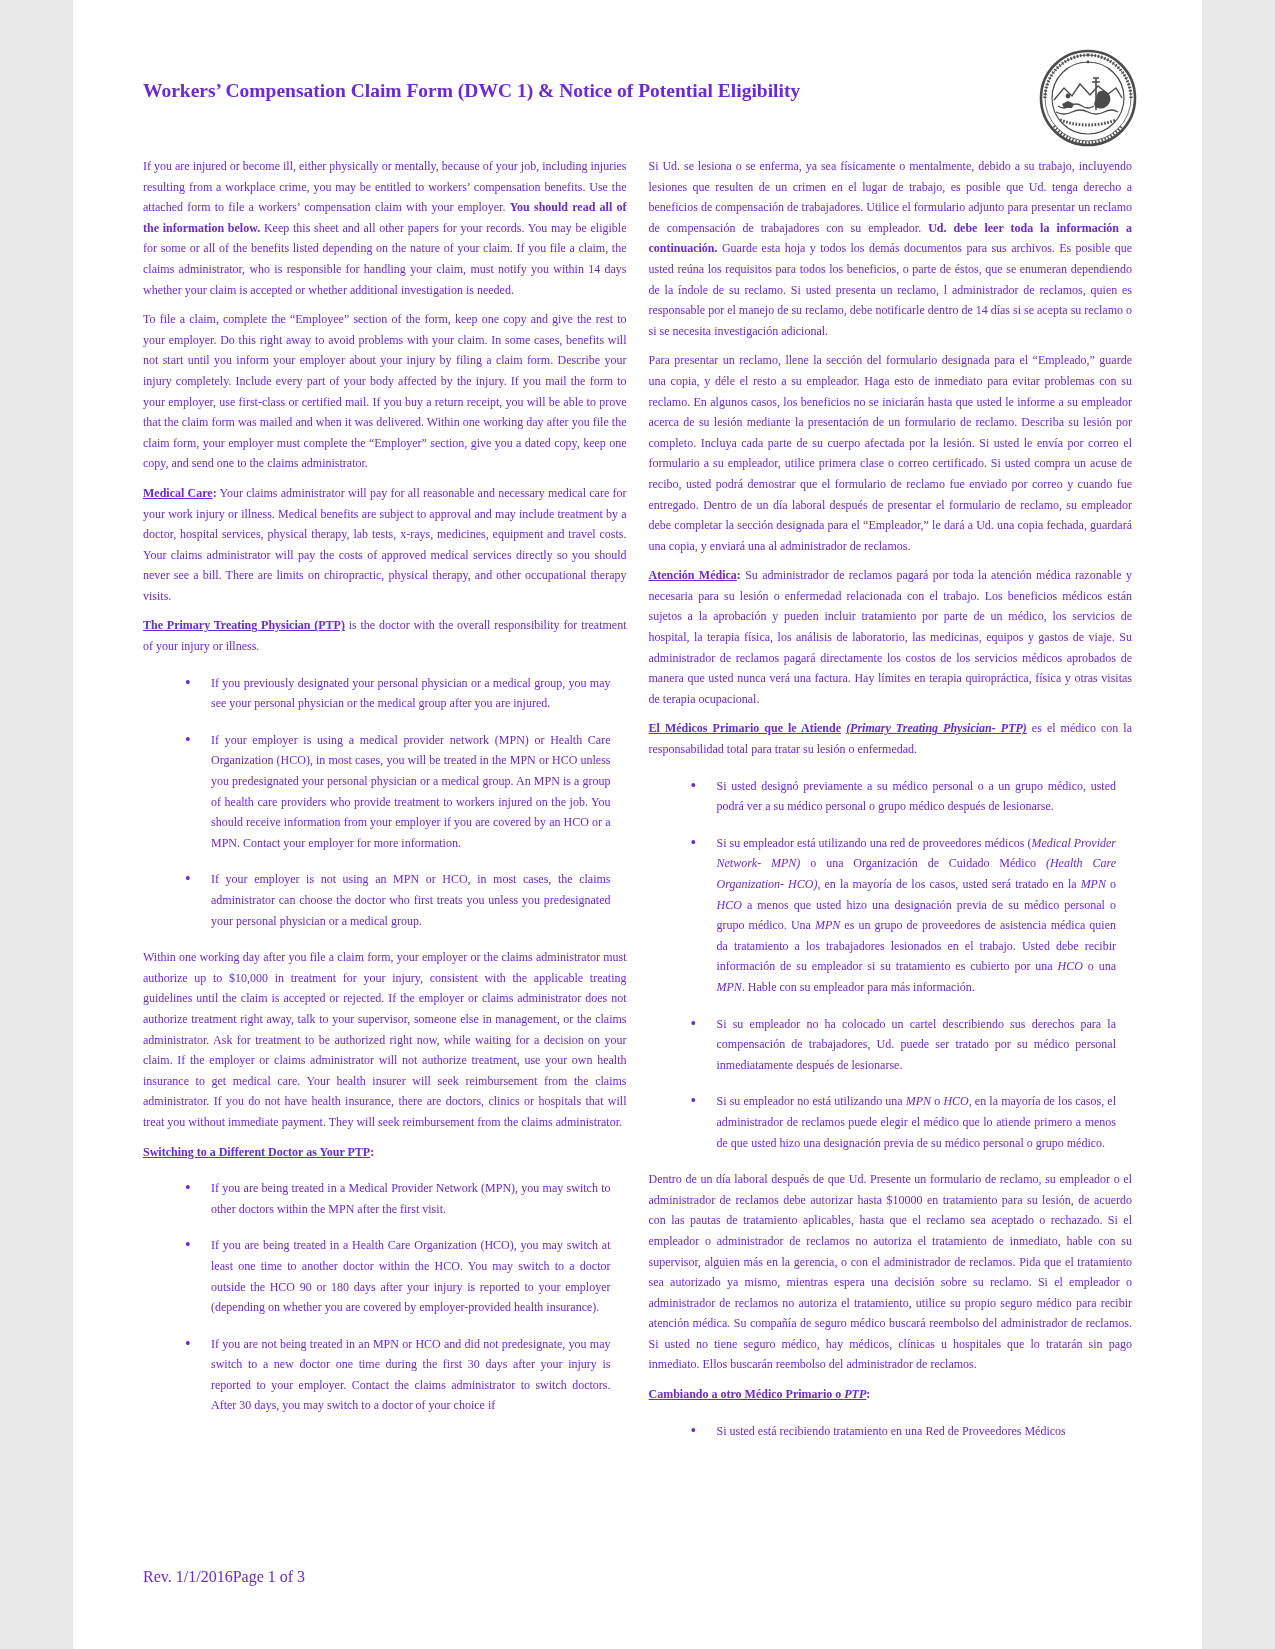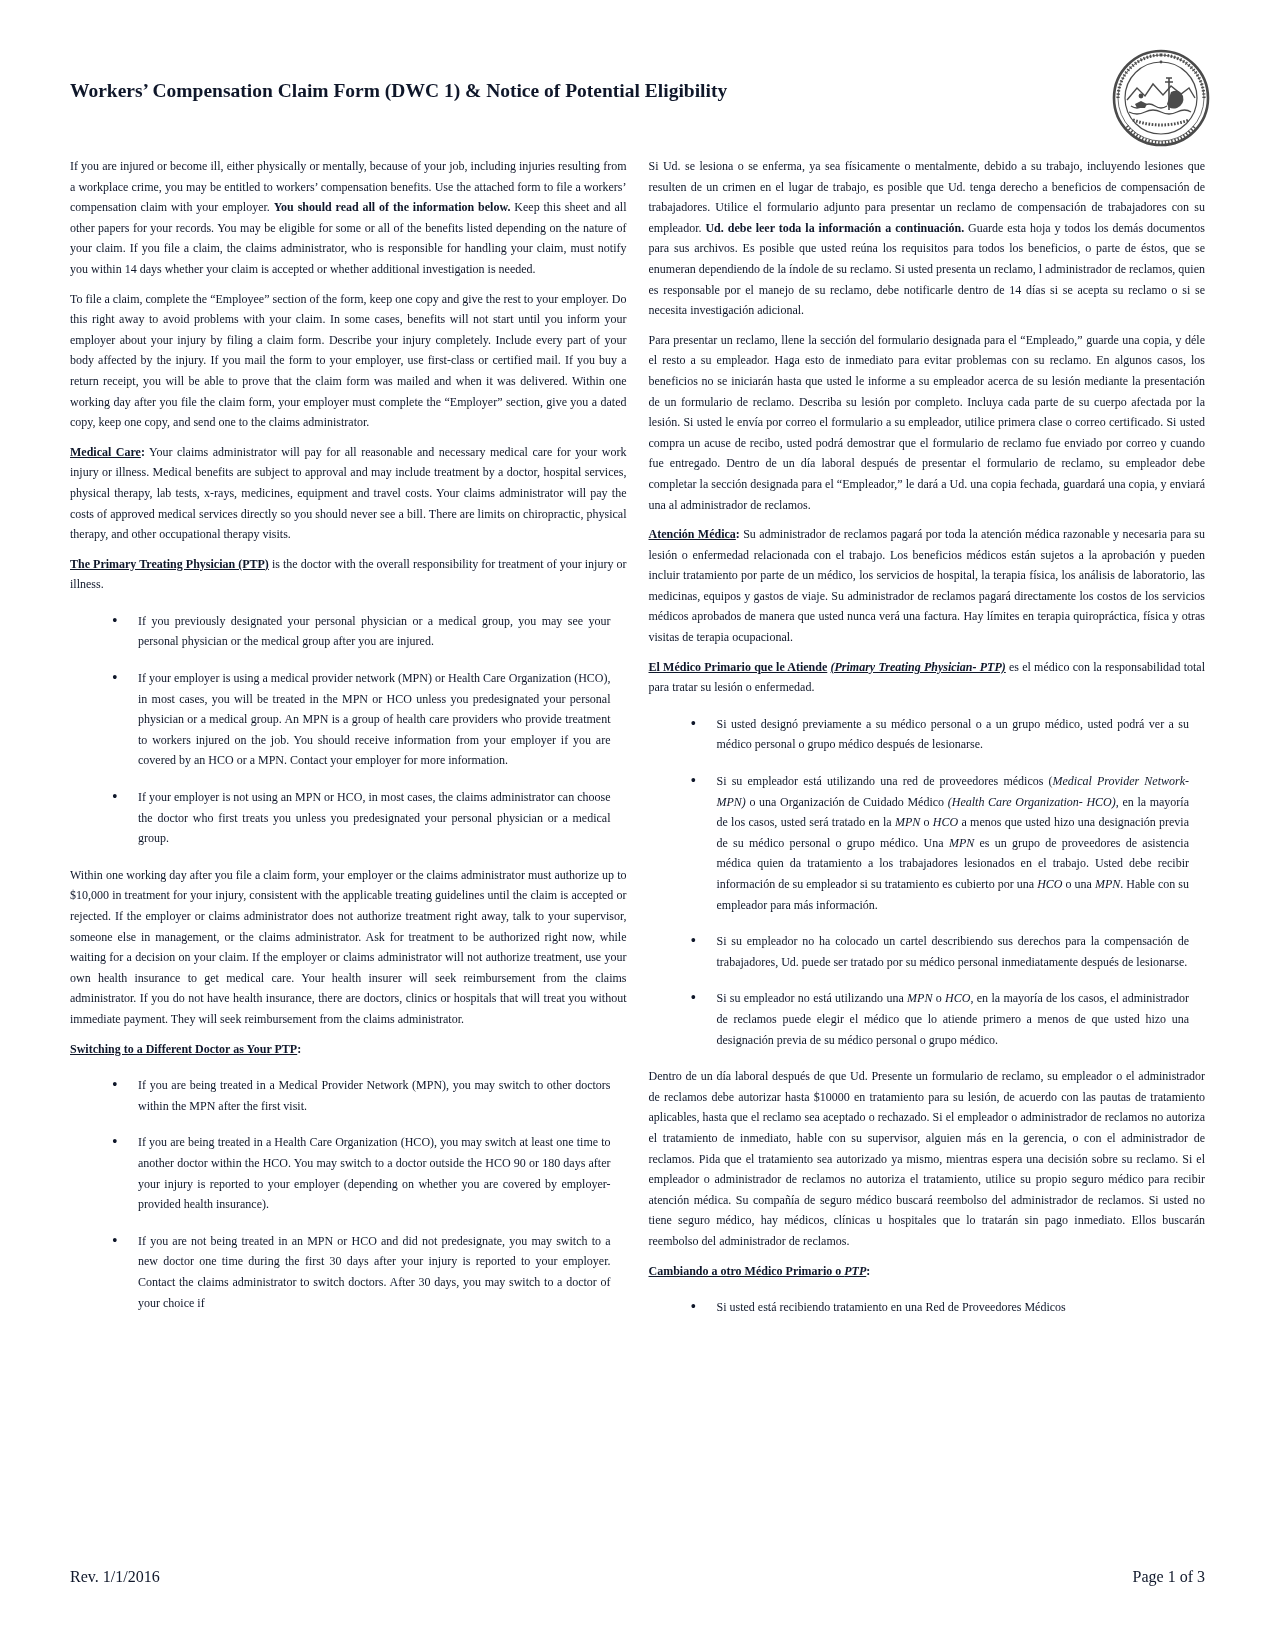--- a/index.html
+++ b/index.html
@@ -1,22 +1,22 @@
 <!DOCTYPE html>
 <html><head>
 <meta charset="utf-8">
 <style>
   html,body{margin:0;padding:0;background:#e8e8e8;}
   .page{
     position:relative;
-    width:1275px;height:1649px;
+    width:1129px;height:1649px;
     margin:0 auto;
     background:#ffffff;
     font-family:"Liberation Serif","DejaVu Serif",serif;
-    color:#0f172a;
+    color:#6d28d9;
     box-sizing:border-box;
     padding:66px 70px 0 70px;
     overflow:hidden;
   }
   .header{display:flex;justify-content:space-between;align-items:flex-start;margin-bottom:8px;}
   .titles{padding-top:12px;}
   .title-en{font-size:19.5px;font-weight:bold;line-height:1.3;}
   .title-es{font-size:19.5px;font-weight:bold;font-style:italic;line-height:1.3;}
   .seal{width:100px;height:100px;flex:0 0 auto;margin-top:-18px;margin-right:-6px;}
   .columns{display:flex;gap:22px;}
@@ -25,21 +25,21 @@
   .col p.hd{margin:0 0 1px 0;}
   ul.bullets{list-style:none;margin:0 0 9px 0;padding:0;}
   ul.bullets li{position:relative;padding-left:52px;margin:16px;}
   ul.bullets li::before{
     content:"\2022";
     position:absolute;left:26px;top:0;
     font-size:16px;
   }
   .footer{
     position:absolute;left:70px;right:70px;top:1568px;
-    display:flex;justify-content:space-between;
+    display:flex;justify-content:flex-start;
     font-size:16px;
   }
   b u, u b{text-decoration:underline;}
 </style>
 </head>
 <body>
 
 <div class="page">
 
   <div class="header">
@@ -83,21 +83,21 @@
         <ul class="bullets">
           <li>If you are being treated in a Medical Provider Network (MPN), you may switch to other doctors within the MPN after the first visit.</li>
           <li>If you are being treated in a Health Care Organization (HCO), you may switch at least one time to another doctor within the HCO. You may switch to a doctor outside the HCO 90 or 180 days after your injury is reported to your employer (depending on whether you are covered by employer-provided health insurance).</li>
           <li>If you are not being treated in an MPN or HCO and did not predesignate, you may switch to a new doctor one time during the first 30 days after your injury is reported to your employer. Contact the claims administrator to switch doctors. After 30 days, you may switch to a doctor of your choice if</li>
         </ul>
       </div>
     <div class="col" id="col-spanish">
         <p class="para">Si Ud. se lesiona o se enferma, ya sea físicamente o mentalmente, debido a su trabajo, incluyendo lesiones que resulten de un crimen en el lugar de trabajo, es posible que Ud. tenga derecho a beneficios de compensación de trabajadores. Utilice el formulario adjunto para presentar un reclamo de compensación de trabajadores con su empleador. <b>Ud. debe leer toda la información a continuación.</b> Guarde esta hoja y todos los demás documentos para sus archivos. Es posible que usted reúna los requisitos para todos los beneficios, o parte de éstos, que se enumeran dependiendo de la índole de su reclamo. Si usted presenta un reclamo, l administrador de reclamos, quien es responsable por el manejo de su reclamo, debe notificarle dentro de 14 días si se acepta su reclamo o si se necesita investigación adicional.</p>
         <p class="para">Para presentar un reclamo, llene la sección del formulario designada para el “Empleado,” guarde una copia, y déle el resto a su empleador. Haga esto de inmediato para evitar problemas con su reclamo.  En algunos casos, los beneficios no se iniciarán hasta que usted le informe a su empleador acerca de su lesión mediante la presentación de un formulario de reclamo.  Describa su lesión por completo. Incluya cada parte de su cuerpo afectada por la lesión. Si usted le envía por correo el formulario a su empleador, utilice primera clase o correo certificado. Si usted compra un acuse de recibo, usted podrá demostrar que el formulario de reclamo fue enviado por correo y cuando fue entregado. Dentro de un día laboral después de presentar el formulario de reclamo, su empleador debe completar la sección designada para el “Empleador,” le dará a Ud. una copia fechada, guardará una copia, y enviará una al administrador de reclamos.</p>
         <p class="para"><b><u>Atención Médica</u>:</b> Su administrador de reclamos pagará por toda la atención médica razonable y necesaria para su lesión o enfermedad relacionada con el trabajo. Los beneficios médicos están sujetos a la aprobación y pueden incluir tratamiento por parte de un médico, los servicios de hospital, la terapia física, los análisis de laboratorio, las medicinas, equipos y gastos de viaje.  Su administrador de reclamos pagará directamente los costos de los servicios médicos aprobados de manera que usted nunca verá una factura. Hay límites en terapia quiropráctica, física y otras visitas de terapia ocupacional.</p>
-        <p class="para"><b><u>El Médico Primario que le Atiende</u> <i><u>(Primary Treating Physician- PTP)</u></i></b> es el médico con la responsabilidad total para tratar su lesión o enfermedad.</p>
+        <p class="para"><b><u>El Médicos Primario que le Atiende</u> <i><u>(Primary Treating Physician- PTP)</u></i></b> es el médico con la responsabilidad total para tratar su lesión o enfermedad.</p>
         <ul class="bullets">
           <li>Si usted designó previamente a su médico personal o a un grupo médico, usted podrá ver a su médico personal o grupo médico después de lesionarse.</li>
           <li>Si su empleador está utilizando una red de proveedores médicos (<i>Medical Provider Network- MPN)</i> o una Organización de Cuidado Médico <i>(Health Care Organization- HCO)</i>, en la mayoría de los casos, usted será tratado en la <i>MPN</i> o <i>HCO</i> a menos que usted hizo una designación previa de su médico personal o grupo médico.  Una <i>MPN</i> es un grupo de proveedores de asistencia médica quien da tratamiento a los trabajadores lesionados en el trabajo.  Usted debe recibir información de su empleador si su tratamiento es cubierto por una <i>HCO</i> o una <i>MPN</i>.  Hable con su empleador para más información.</li>
           <li>Si su empleador no ha colocado un cartel describiendo sus derechos para la compensación de trabajadores, Ud. puede ser tratado por su médico personal inmediatamente después de lesionarse.</li>
           <li>Si su empleador no está utilizando una <i>MPN</i> o <i>HCO</i>, en la mayoría de los casos, el administrador de reclamos puede elegir el médico que lo atiende primero a menos de que usted hizo una designación previa de su médico personal o grupo médico.</li>
         </ul>
         <p class="para">Dentro de un día laboral después de que Ud. Presente un formulario de reclamo, su empleador o el administrador de reclamos debe autorizar hasta $10000 en tratamiento para su lesión, de acuerdo con las pautas de tratamiento aplicables, hasta que el reclamo sea aceptado o rechazado.  Si el empleador o administrador de reclamos no autoriza el tratamiento de inmediato, hable con su supervisor, alguien más en la gerencia, o con el administrador de reclamos.  Pida que el tratamiento sea autorizado ya mismo, mientras espera una decisión sobre su reclamo.  Si el empleador o administrador de reclamos no autoriza el tratamiento, utilice su propio seguro médico para recibir atención médica.  Su compañía de seguro médico buscará reembolso del administrador de reclamos.  Si usted no tiene seguro médico, hay médicos, clínicas u hospitales que lo tratarán sin pago inmediato.  Ellos buscarán reembolso del administrador de reclamos.</p>
         <p class="hd"><b><u>Cambiando a otro Médico Primario o <i>PTP</i></u>:</b></p>
         <ul class="bullets">
           <li>Si usted está recibiendo tratamiento en una Red de Proveedores Médicos</li>

